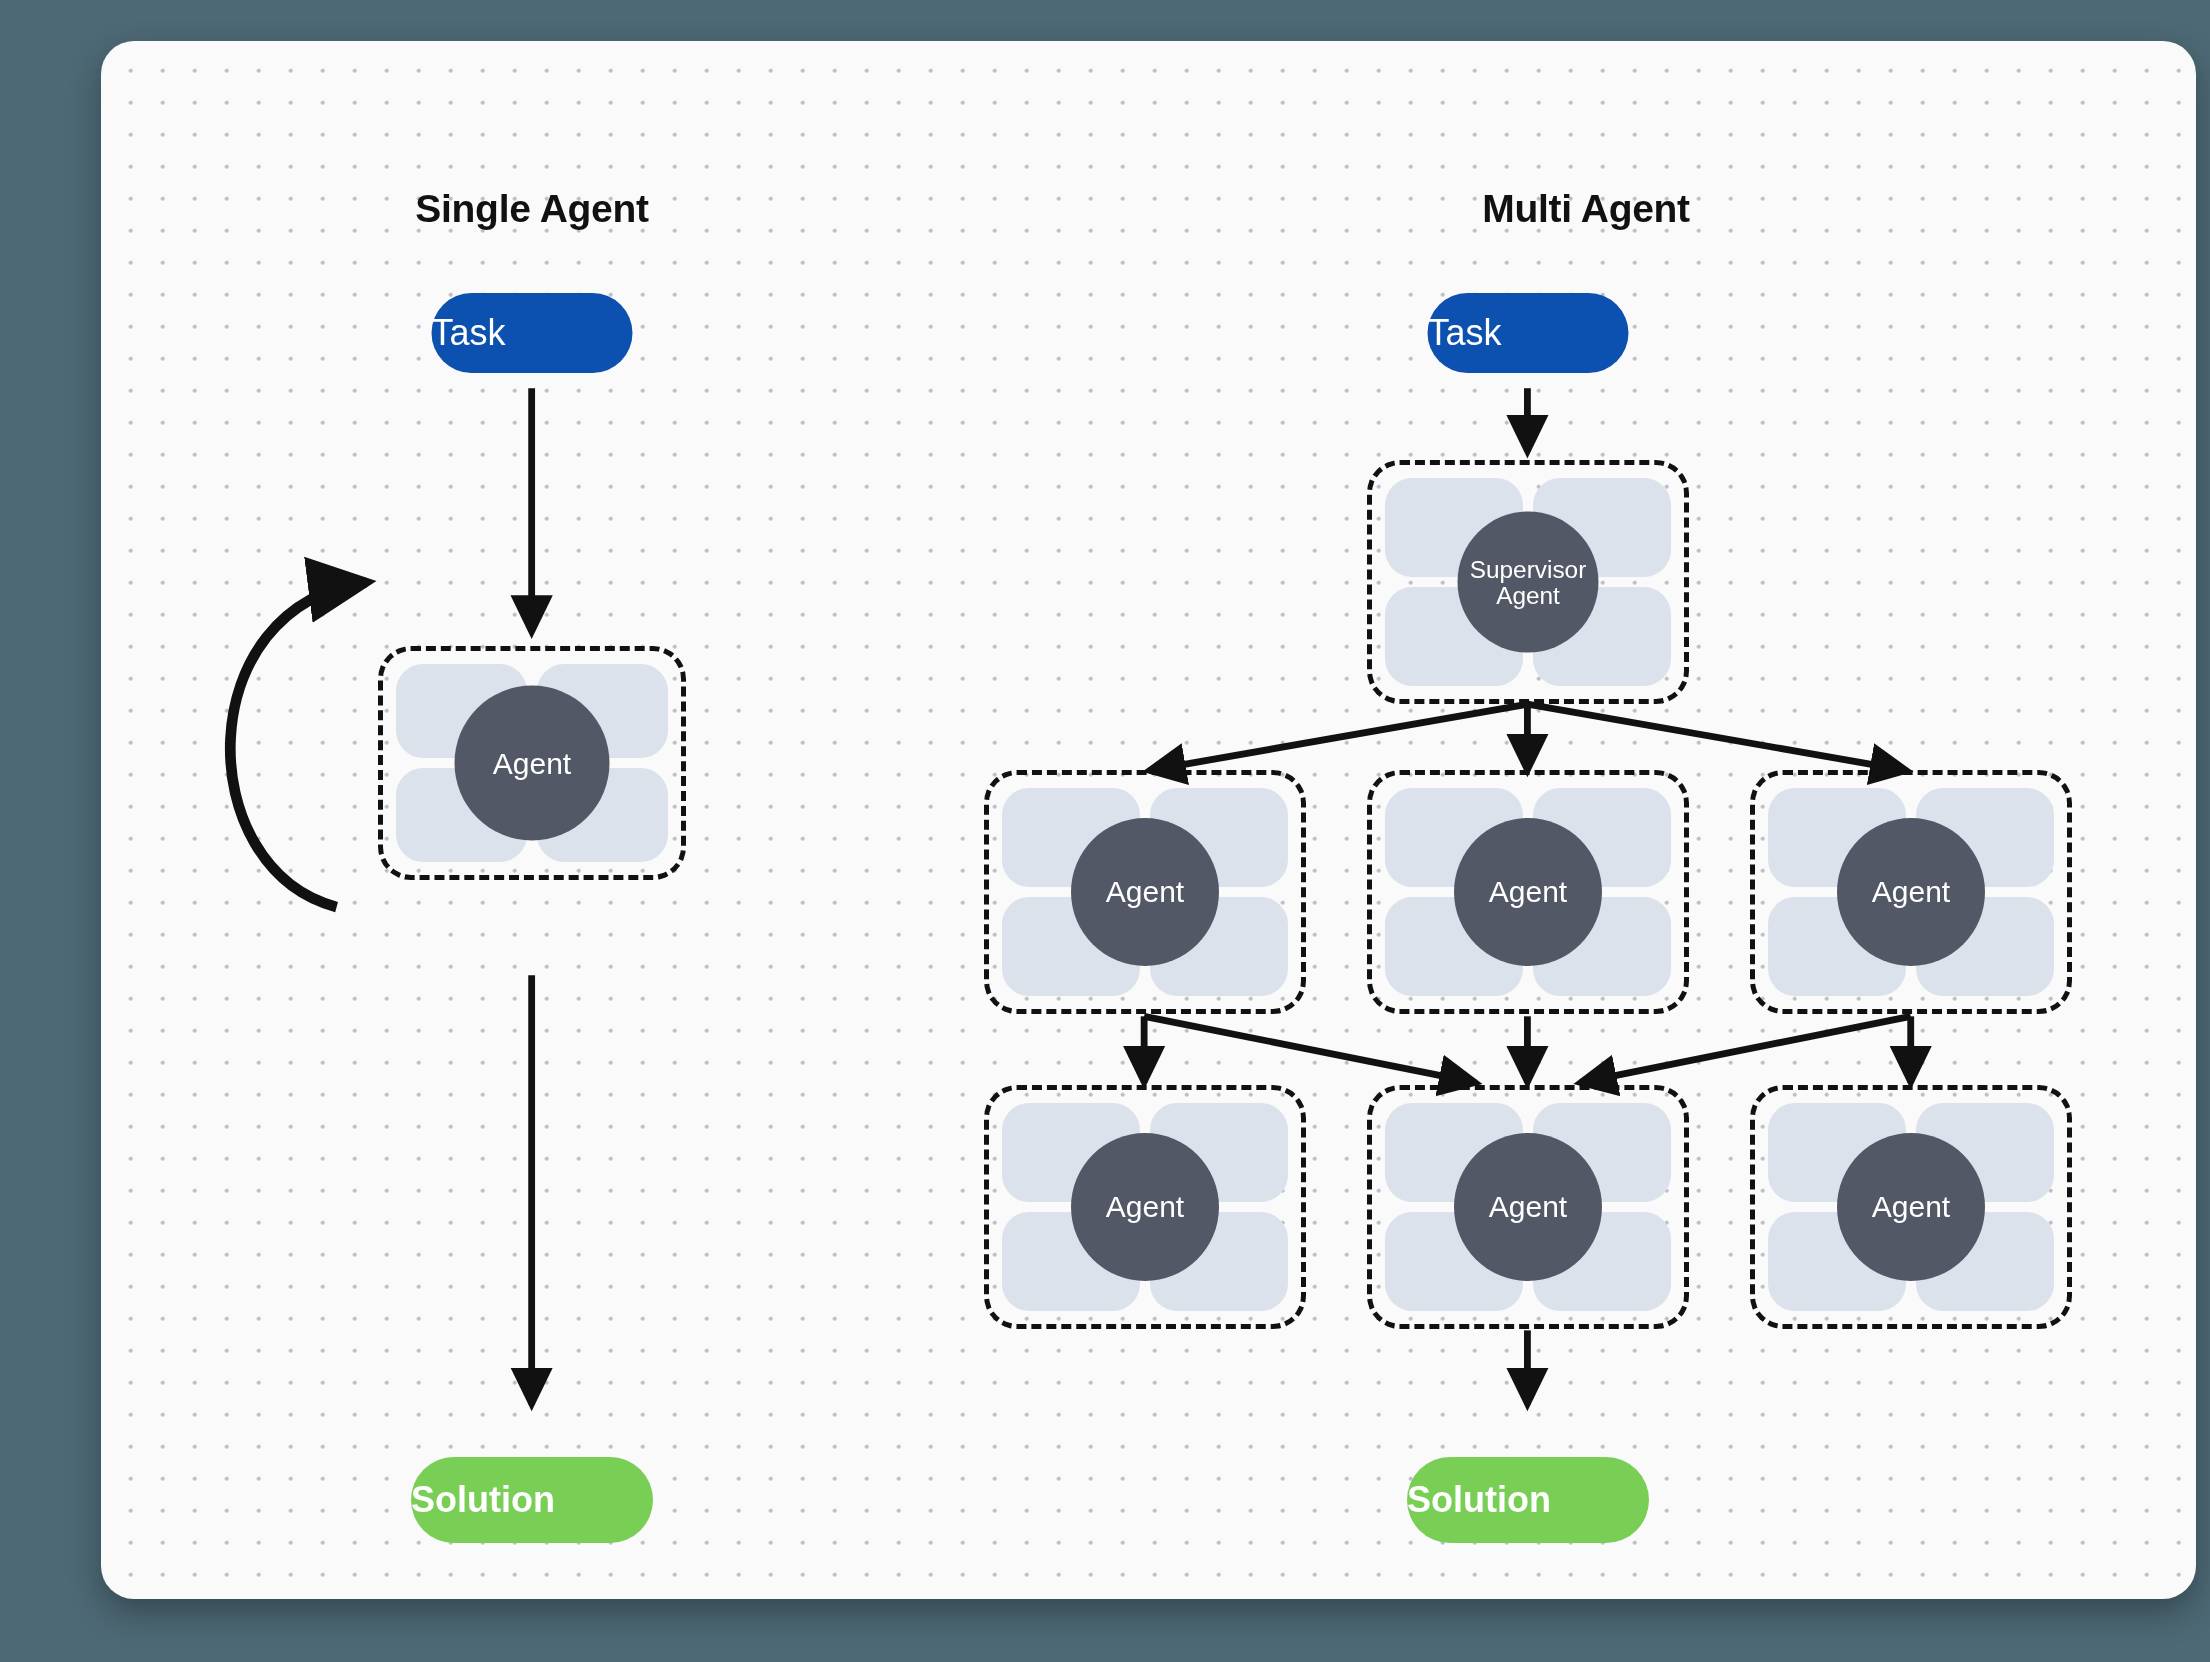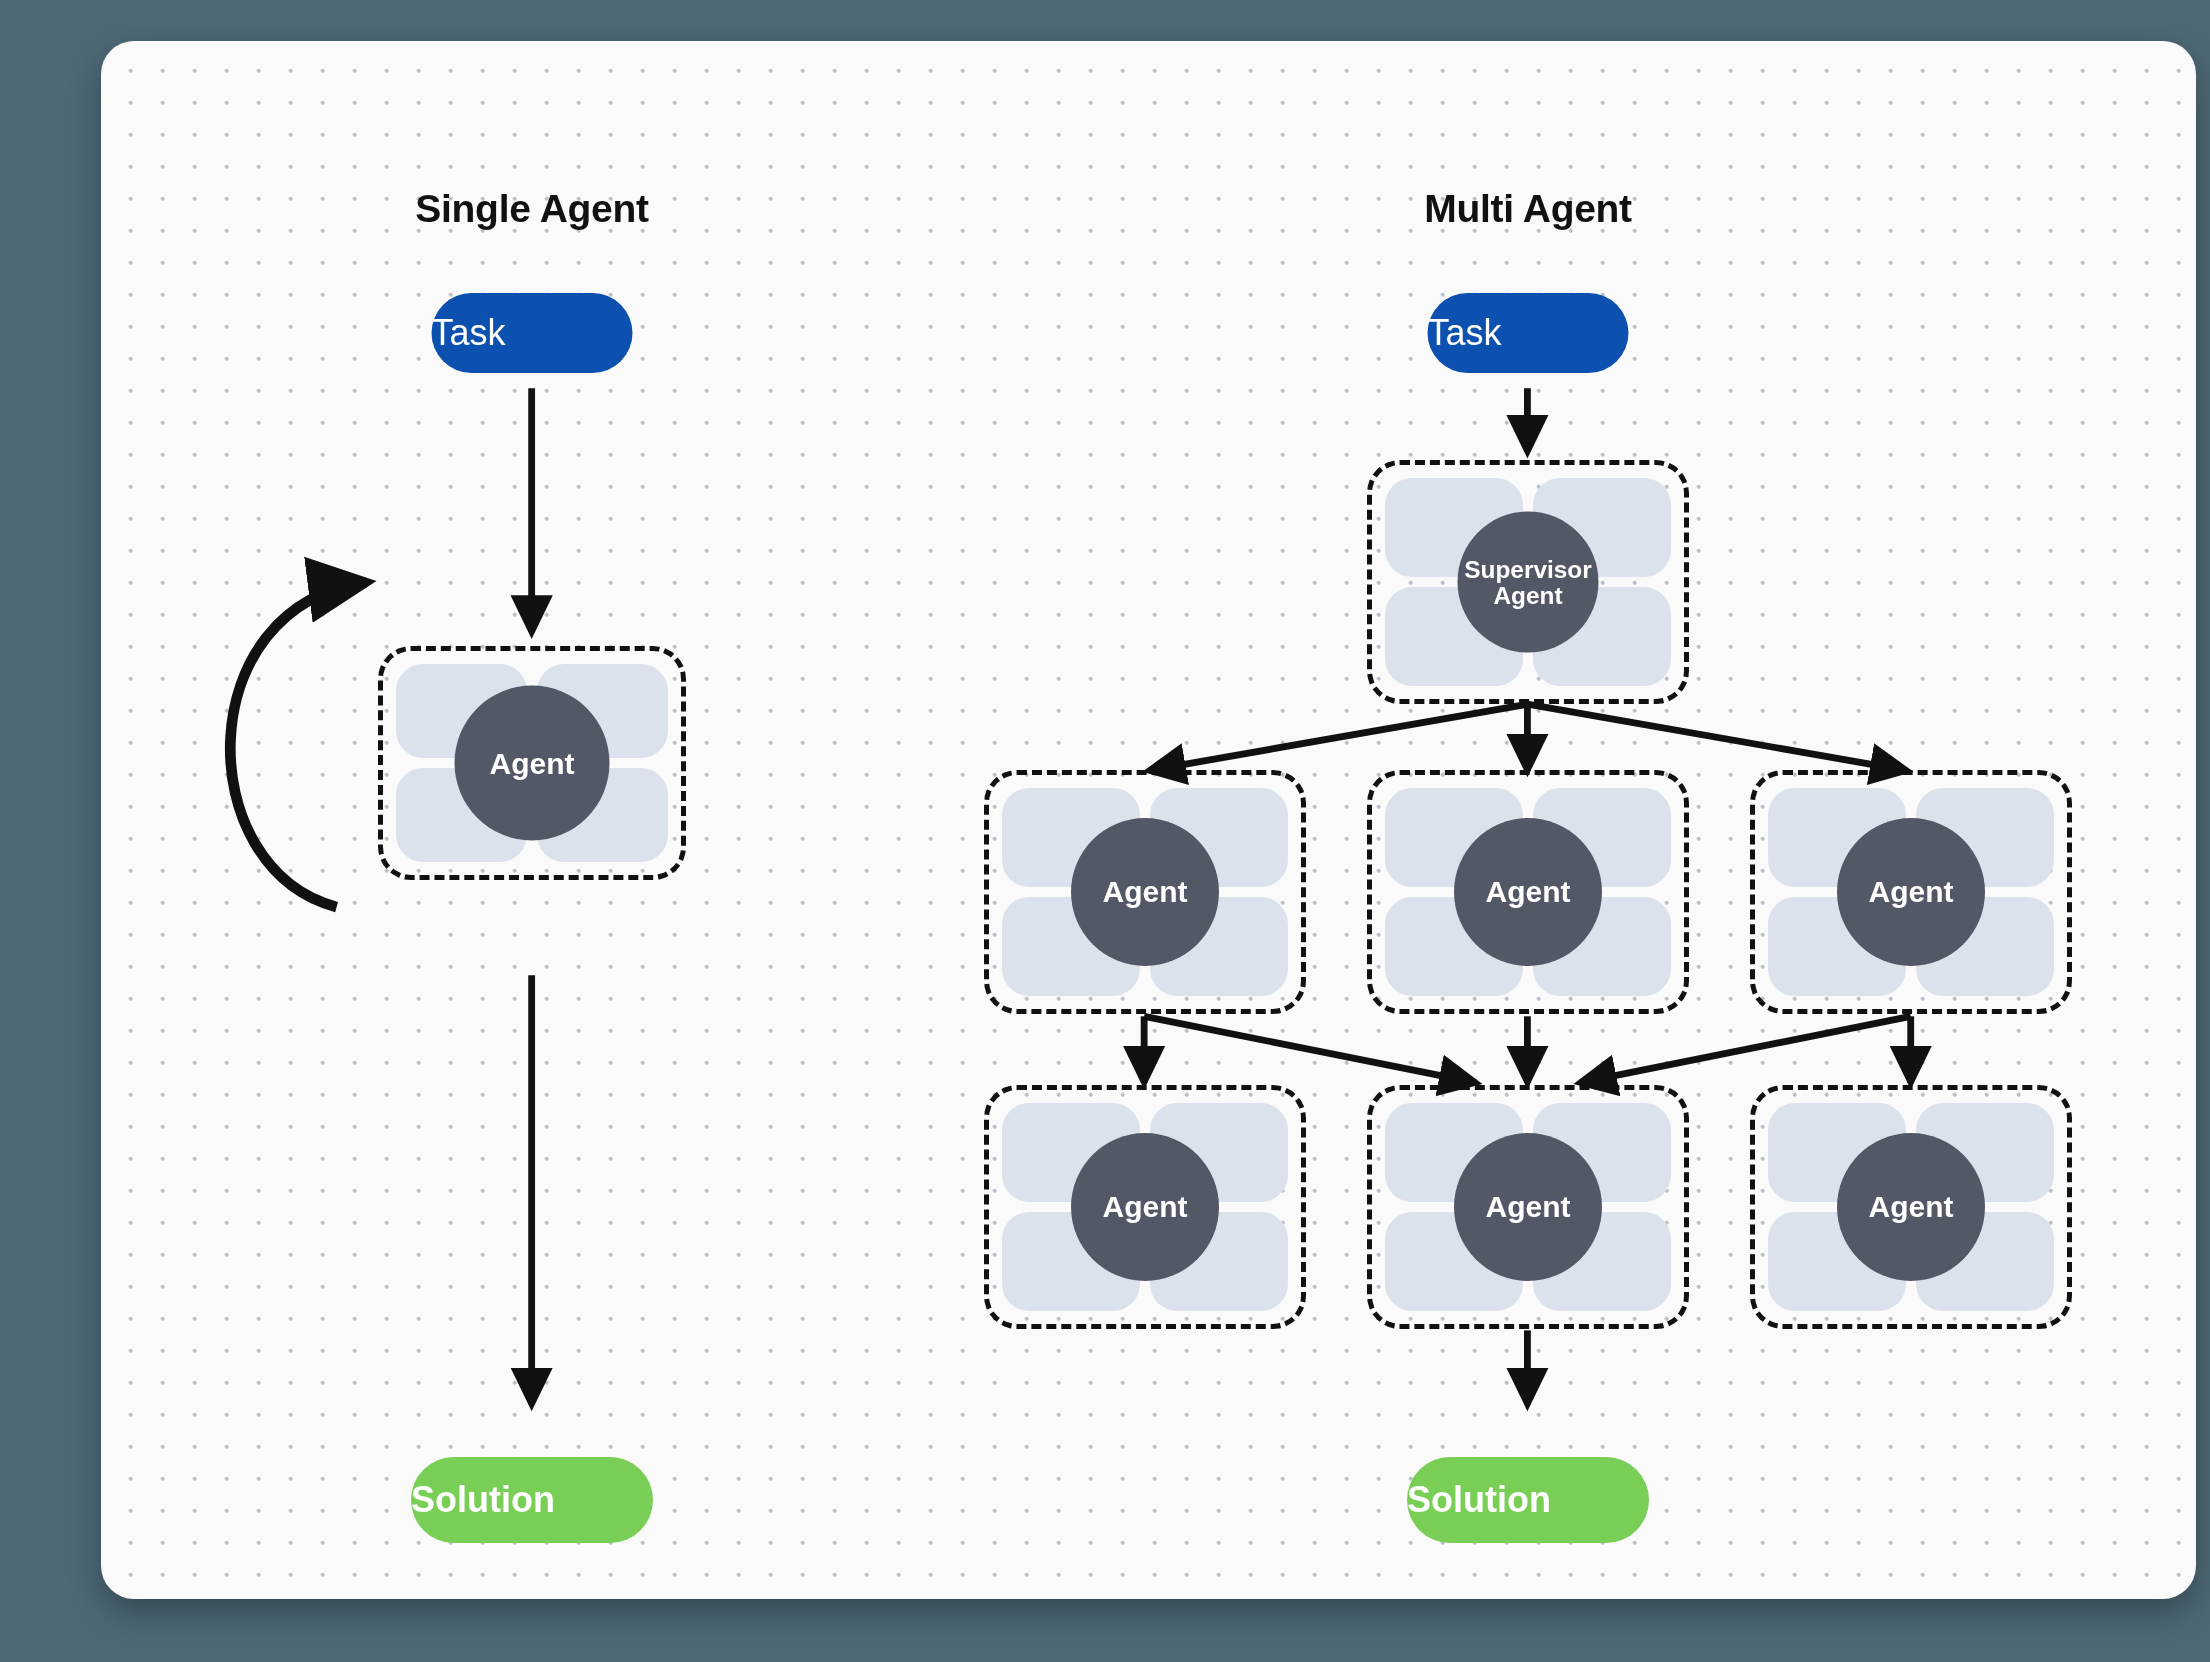--- a/index.html
+++ b/index.html
@@ -97,21 +97,21 @@
     left: 50%;
     top: 50%;
     transform: translate(-50%, -50%);
     background: #535866;
     border-radius: 50%;
     display: flex;
     align-items: center;
     justify-content: center;
     text-align: center;
     color: #ffffff;
-    font-weight: bold;
+    font-weight: normal;
     line-height: 1.06;
   }
   .core.lg { font-size: 30px; }
   .core.sm { font-size: 24.4px; }
 </style>
 </head>
 <body>
 
 <div id="root">
   <div class="canvas">
@@ -138,21 +138,21 @@
       <line x1="1128" y1="1042" x2="1128" y2="1110" stroke="#111111" stroke-width="7" marker-end="url(#arrowhead)"></line>
       <line x1="1128" y1="1042" x2="1468" y2="1110" stroke="#111111" stroke-width="7" marker-end="url(#arrowhead)"></line>
       <line x1="1521" y1="1042" x2="1521" y2="1110" stroke="#111111" stroke-width="7" marker-end="url(#arrowhead)"></line>
       <line x1="1914" y1="1042" x2="1914" y2="1110" stroke="#111111" stroke-width="7" marker-end="url(#arrowhead)"></line>
       <line x1="1914" y1="1042" x2="1575" y2="1110" stroke="#111111" stroke-width="7" marker-end="url(#arrowhead)"></line>
 
       <line x1="1521" y1="1364" x2="1521" y2="1440" stroke="#111111" stroke-width="7" marker-end="url(#arrowhead)"></line>
     </svg>
 
     <div class="heading" style="left:431px; top:146px;">Single Agent</div>
-    <div class="heading" style="left:1427px; top:146px;">Multi Agent</div>
+    <div class="heading" style="left:1485px; top:146px;">Multi Agent</div>
 
     <div class="pill task" style="left:431px; top:252px; width:201px; height:80px;">
       <span>Task</span>
     </div>
 
     <div class="agent-node" style="left:431px; top:605px; width:308px; height:234px;">
       <div class="petals">
         <div class="petal"></div>
         <div class="petal"></div>
         <div class="petal"></div>

